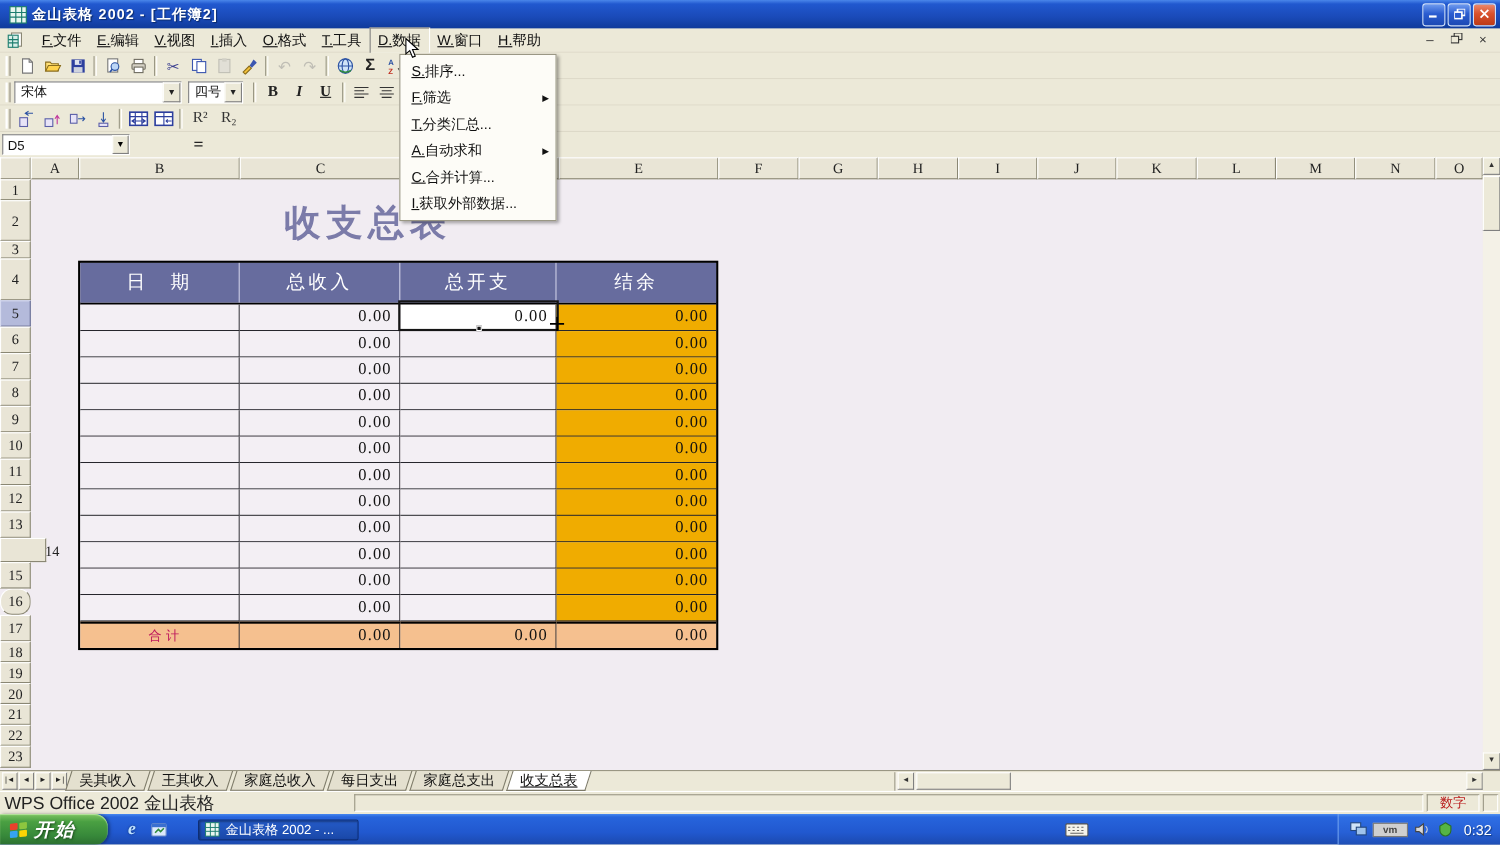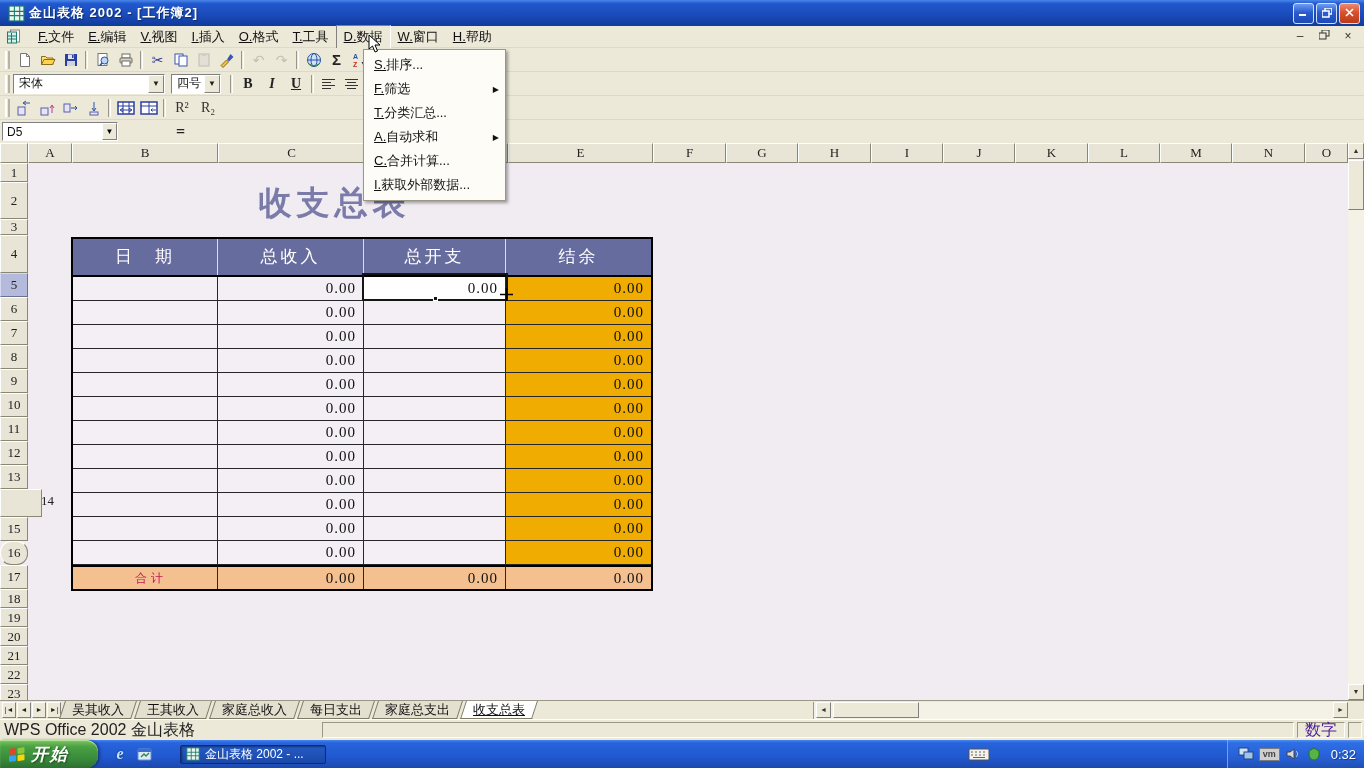--- a/index.html
+++ b/index.html
@@ -102,35 +102,35 @@
   #hscroll{position:absolute;left:813px;top:1px;width:535px;height:17px;background:#f4f1e7;border-left:1px solid #9a9784}
   .hbtn{position:absolute;top:0;width:15px;height:16px;background:#ece9d8;border:1px solid;border-color:#fff #808080 #808080 #fff;font-size:7px;line-height:14px;text-align:center;color:#333}
   #hthumb{position:absolute;left:19px;top:0;width:86px;height:16px;background:#ece9d8;border:1px solid;border-color:#fff #808080 #808080 #fff}
   #tabcorner{position:absolute;left:1348px;top:1px;width:16px;height:17px;background:#ece9d8}
 
   
   #statusbar{top:719px;height:21px;background:#ece9d8;border-top:1px solid #fff}
   #sb-text{position:absolute;left:4px;top:0;font-size:16px;color:#222;white-space:nowrap}
   .sb-panel{position:absolute;top:2px;height:16px;border:1px solid;border-color:#9a9784 #fff #fff #9a9784}
   #sb-mid{left:322px;width:972px}
-  #sb-num{left:1297px;width:48px;text-align:center;font-size:16px;color:#4c1d95;line-height:14px}
+  #sb-num{left:1297px;width:48px;text-align:center;font-size:12px;color:#b91c1c;line-height:14px}
   #sb-end{left:1348px;width:14px}
 
   
   #taskbar{top:740px;height:28px;background:linear-gradient(180deg,#4787f0 0%,#2764dc 10%,#2158cf 60%,#1b49ae 100%);display:flex;align-items:center}
   #startbtn{width:98px;height:28px;border-radius:0 12px 12px 0;background:linear-gradient(180deg,#7ec462 0%,#4aa042 25%,#37893a 70%,#2c7030 100%);display:flex;align-items:center;padding-left:8px;box-shadow:inset 0 1px 1px #b8e6a0, 2px 0 3px rgba(0,0,0,.35)}
   #startbtn .slabel{color:#fff;font-style:italic;font-weight:bold;font-size:17px;margin-left:5px;text-shadow:1px 1px 2px #1c4a1c;letter-spacing:2px}
   #quick{display:flex;align-items:center;gap:8px;margin-left:14px}
   #taskbtn{margin-left:28px;width:146px;height:19px;background:linear-gradient(180deg,#255bc8,#1a48a8);border:1px solid #0d2d73;border-radius:2px;display:flex;align-items:center;padding:0 5px;gap:5px;box-shadow:inset 1px 1px 2px rgba(0,0,0,.4)}
   #taskbtn .tklabel{color:#fff;font-size:12px;white-space:nowrap;overflow:hidden}
   #lang-kbd{position:absolute;left:968px;top:6px}
   #tray{position:absolute;right:0;top:0;height:28px;display:flex;align-items:center;gap:5px;padding:0 8px 0 10px;background:linear-gradient(180deg,#4f90f2 0%,#2e6ee4 10%,#2760d6 60%,#1f4fb5 100%);border-left:1px solid #6fa1f0}
   #clock{color:#fff;font-size:13px;margin-left:4px;text-shadow:1px 1px 1px #123a80}
   .trayicon{width:16px;height:16px;display:flex;align-items:center;justify-content:center}
-  #vm-badge{width:21px;height:13px;background:#cfcfcf;border:1px solid #7a7a7a;color:#444;font-size:9px;font-weight:bold;line-height:11px;text-align:center}
+  #vm-badge{width:32px;height:13px;background:#cfcfcf;border:1px solid #7a7a7a;color:#444;font-size:9px;font-weight:bold;line-height:11px;text-align:center}
 
   
   #cursor-arrow{position:absolute;left:368px;top:34px;z-index:60}
   #cursor-cross{position:absolute;left:500px;top:288px;z-index:40}
 </style>
 </head>
 <body>
 
 <div id="app">
 
@@ -382,21 +382,21 @@
         <div class="row-h" style="height: 38px; line-height: 36px;">4</div>
         <div class="row-h sel" style="height: 24px; line-height: 22px;">5</div>
         <div class="row-h" style="height: 24px; line-height: 22px;">6</div>
         <div class="row-h" style="height: 24px; line-height: 22px;">7</div>
         <div class="row-h" style="height: 24px; line-height: 22px;">8</div>
         <div class="row-h" style="height: 24px; line-height: 22px;">9</div>
         <div class="row-h" style="height: 24px; line-height: 22px;">10</div>
         <div class="row-h" style="height: 24px; line-height: 22px;">11</div>
         <div class="row-h" style="height: 24px; line-height: 22px;">12</div>
         <div class="row-h" style="height: 24px; line-height: 22px;">13</div>
-        <div class="row-h" style="height: 28px; line-height: 22px; padding-left: 40px;">14</div>
+        <div class="row-h" style="height: 22px; line-height: 22px; padding-left: 40px;">14</div>
         <div class="row-h" style="height: 24px; line-height: 22px;">15</div>
         <div class="row-h" style="height: 24px; line-height: 22px; border-radius: 11px;">16</div>
         <div class="row-h" style="height: 24px; line-height: 22px;">17</div>
         <div class="row-h" style="height: 19px; line-height: 17px;">18</div>
         <div class="row-h" style="height: 19px; line-height: 17px;">19</div>
         <div class="row-h" style="height: 19px; line-height: 17px;">20</div>
         <div class="row-h" style="height: 19px; line-height: 17px;">21</div>
         <div class="row-h" style="height: 19px; line-height: 17px;">22</div>
         <div class="row-h" style="height: 20px; line-height: 18px;">23</div>
       </div>

